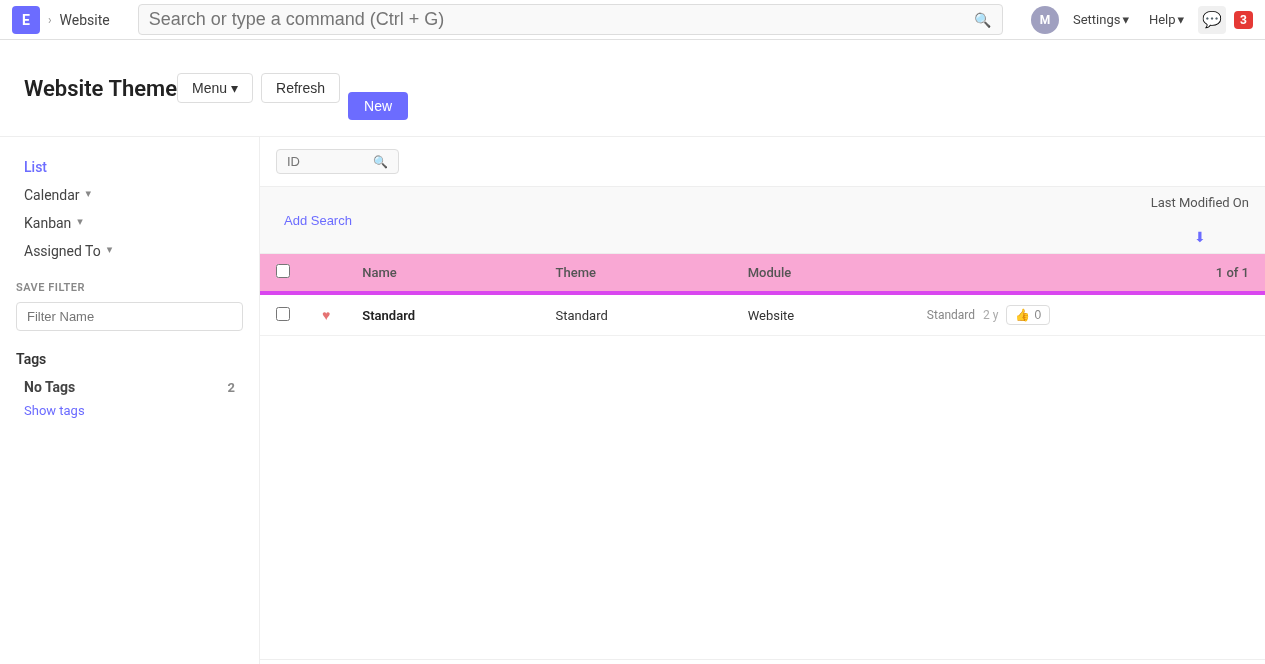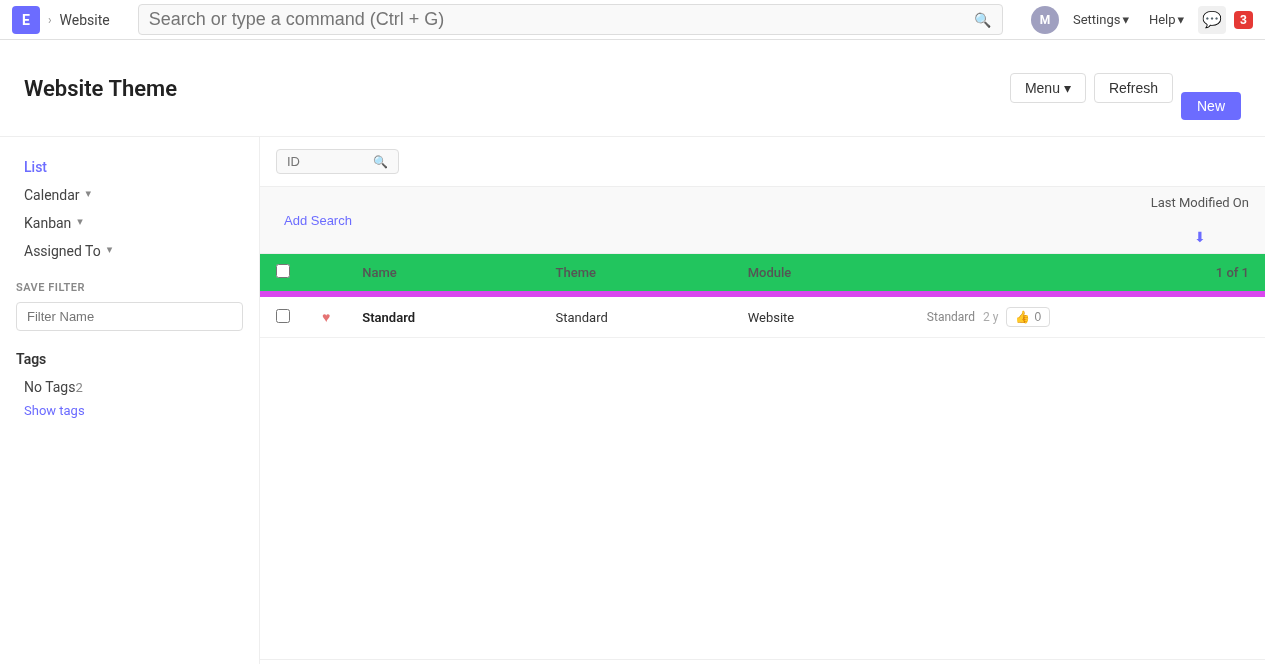--- a/index.html
+++ b/index.html
@@ -44,21 +44,21 @@
       display: flex; align-items: center; justify-content: center;
       color: #555; font-size: 16px; cursor: pointer;
     }
     .navbar-badge {
       background: #e53935; color: #fff; border-radius: 4px;
       padding: 2px 6px; font-size: 12px; font-weight: bold;
     }
 
     
     .page-header {
-      display: flex; align-items: center; justify-content: space-between;
+      display: flex; align-items: center; justify-content: flex-start;
       padding: 16px 24px; border-bottom: 1px solid #eee;
     }
     .page-title { font-size: 22px; font-weight: 600; color: #222; }
     .page-actions { display: flex; align-items: center; gap: 8px; }
     .btn-menu {
       border: 1px solid #ddd; background: #fff; padding: 6px 14px;
       border-radius: 4px; font-size: 14px; cursor: pointer; color: #333;
       display: flex; align-items: center; gap: 4px;
     }
     .btn-refresh {
@@ -88,23 +88,24 @@
       font-size: 11px; font-weight: 600; color: #888; text-transform: uppercase;
       letter-spacing: 0.5px; margin: 16px 0 8px 0;
     }
     .filter-name-input {
       width: 100%; border: 1px solid #ddd; border-radius: 4px;
       padding: 6px 10px; font-size: 13px; color: #444; outline: none;
     }
     .tags-section { margin-top: 20px; }
     .tags-title { font-size: 14px; font-weight: 600; color: #333; margin-bottom: 8px; }
     .tag-item {
-      display: flex; align-items: center; 
+      display: flex; align-items: center; justify-content: space-between;
       padding: 4px 8px; cursor: pointer; color: #444; font-size: 14px;
       border-radius: 4px;
+      font-weight: bold;
     }
     .tag-count { color: #888; font-size: 13px; }
     .show-tags {
       color: #6c6cff; font-size: 13px; cursor: pointer; padding: 4px 8px;
     }
 
     
     .content { flex: 1; display: flex; flex-direction: column; overflow: hidden; }
 
     
@@ -131,21 +132,21 @@
     .add-filter-btn {
       background: none; border: none; color: #6c6cff; font-size: 13px;
       cursor: pointer; padding: 4px 8px; border-radius: 4px;
     }
     .sort-section { display: flex; align-items: center; gap: 19px; color: #555; font-size: 13px; flex-direction: column; }
     .sort-icon { color: #6c6cff; cursor: pointer; font-size: 14px; }
 
     
     .table-container { flex: 1; overflow-y: auto; }
     table { width: 100%; border-collapse: collapse; }
-    thead tr { border-bottom: 6px solid #d946ef; background: #22c55e; }
+    thead tr { border-bottom: 4px solid #d946ef; background: #f9a8d4; }
     th {
       padding: 10px 16px; text-align: left; font-size: 13px; font-weight: 500;
       color: #555; white-space: nowrap;
     }
     td {
       padding: 10px 16px; font-size: 13px; color: #333;
       border-bottom: 1px solid #f0f0f0;
     }
     .checkbox-col { width: 36px; }
     .fav-col { width: 28px; }

